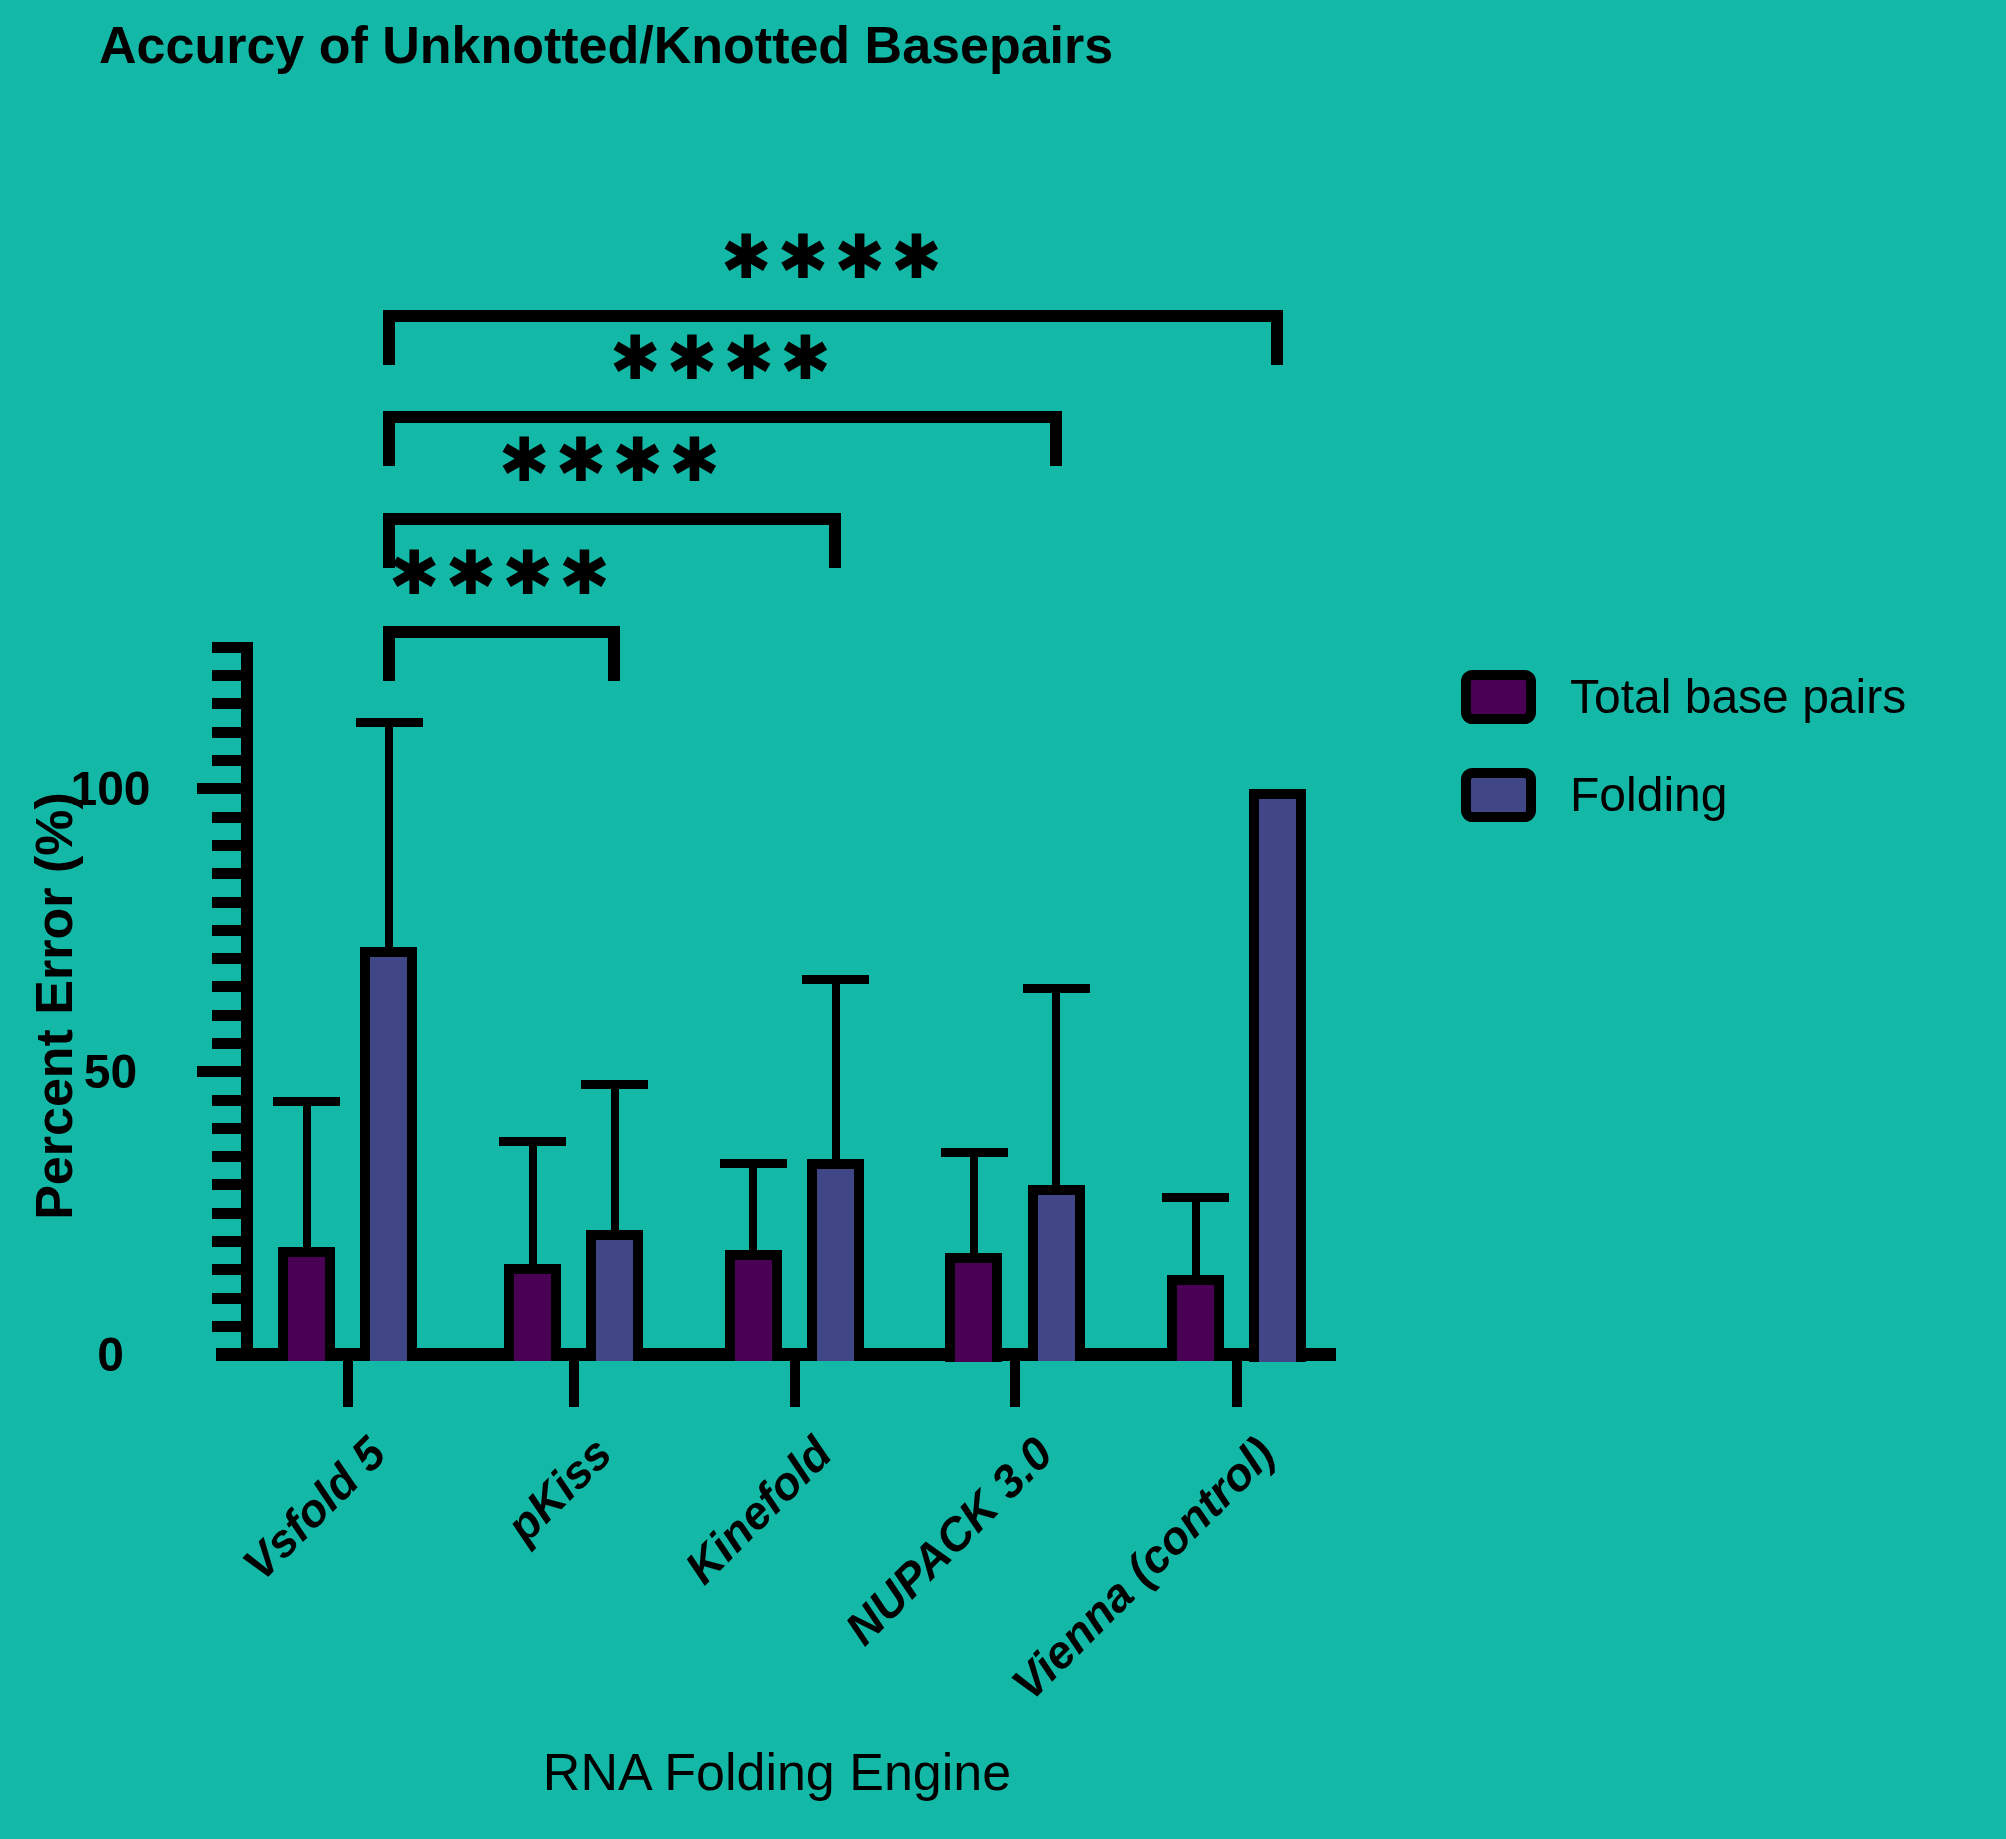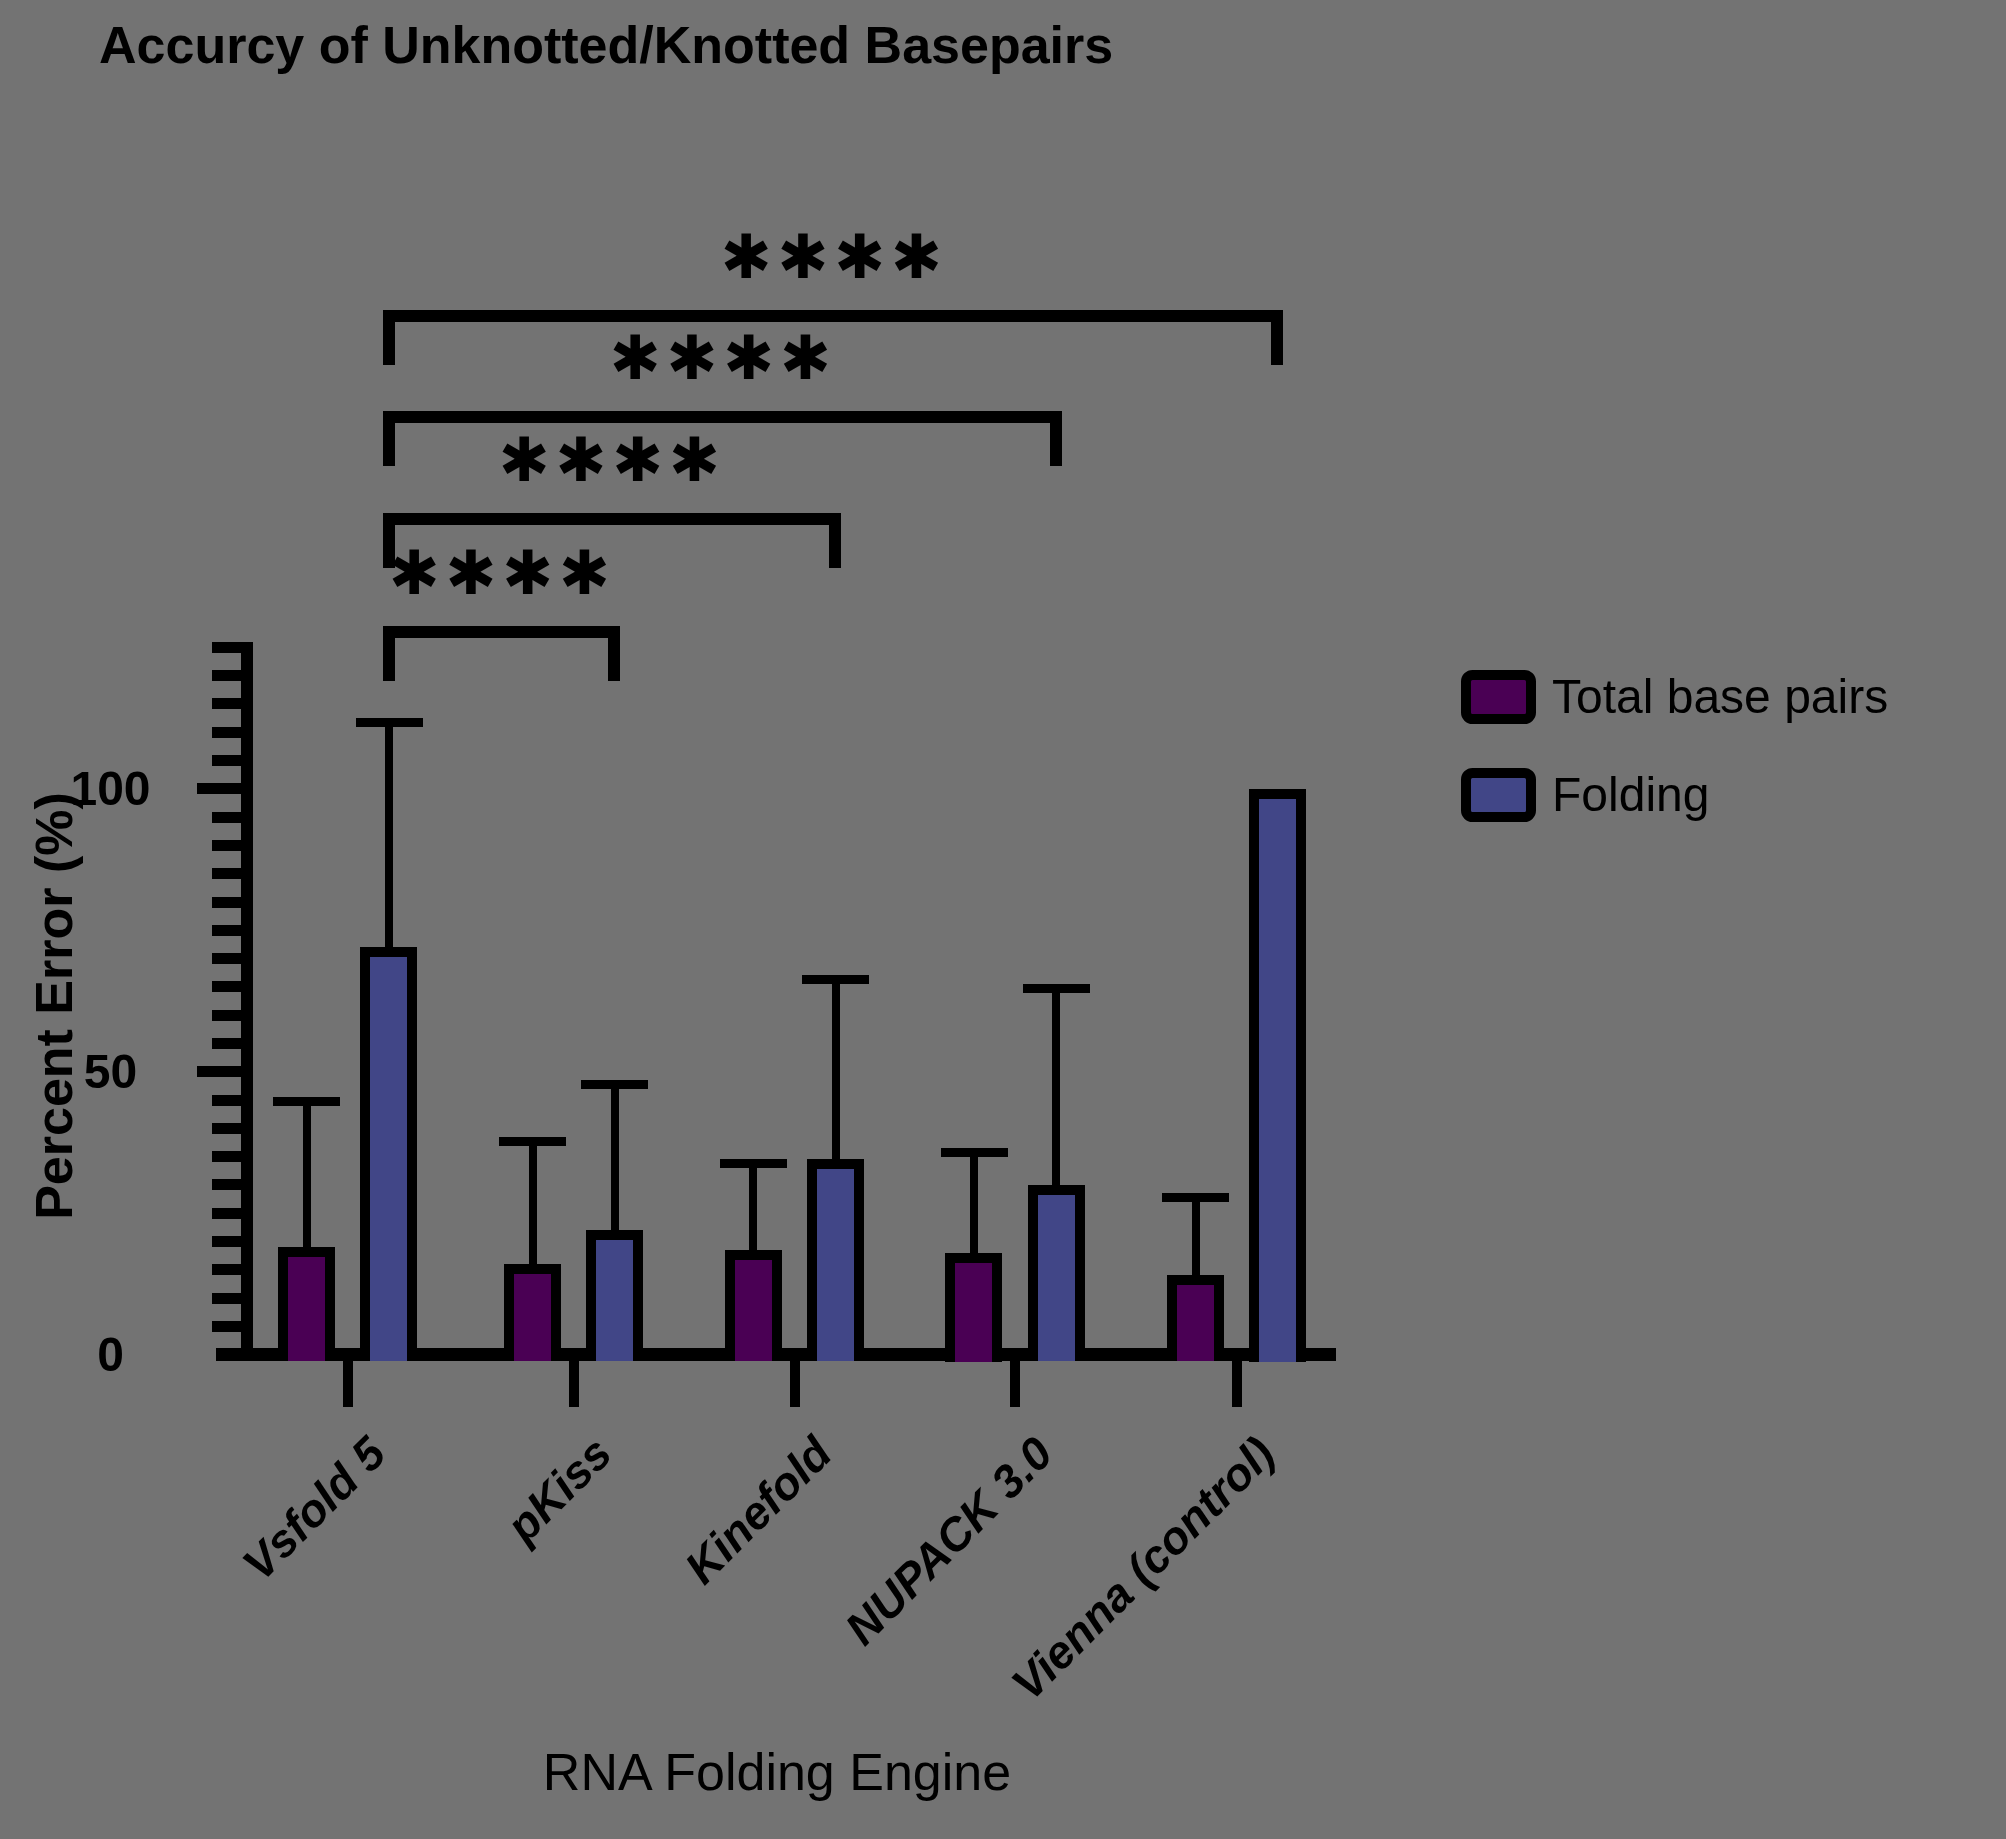--- a/index.html
+++ b/index.html
@@ -1,19 +1,19 @@
 <!DOCTYPE html>
 <html><head>
 <meta charset="utf-8">
 <style>
   html,body{margin:0;padding:0;background:#ffffff;}
   #canvas{
     position:relative;
     width:2006px;height:1839px;
-    background:#737373;
+    background:#14b8a6;
     font-family:"Liberation Sans", sans-serif;
     color:#000;
     overflow:hidden;
   }
   .abs{position:absolute;}
   #chart-title{
     left:99px;top:15.3px;
     font-size:52px;font-weight:bold;letter-spacing:0px;
     white-space:nowrap;
   }
@@ -42,21 +42,21 @@
     font-size:61px;font-weight:bold;line-height:61px;letter-spacing:5.7px;
     text-align:center;white-space:nowrap;
   }
   .xcat-label{
     font-size:46px;font-weight:bold;font-style:italic;white-space:nowrap;
     transform-origin:100% 0;
     transform:rotate(-45deg);
     text-align:right;
   }
   
-  .legend-item{display:flex;align-items:center;gap:16px;position:absolute;}
+  .legend-item{display:flex;align-items:center;gap:34px;position:absolute;}
   .legend-swatch{
     box-sizing:border-box;width:75px;height:54px;
     border:10.5px solid #000;border-radius:11.5px;
   }
   .legend-label{font-size:48px;white-space:nowrap;}
 </style>
 </head>
 <body>
 
 <div id="canvas">

